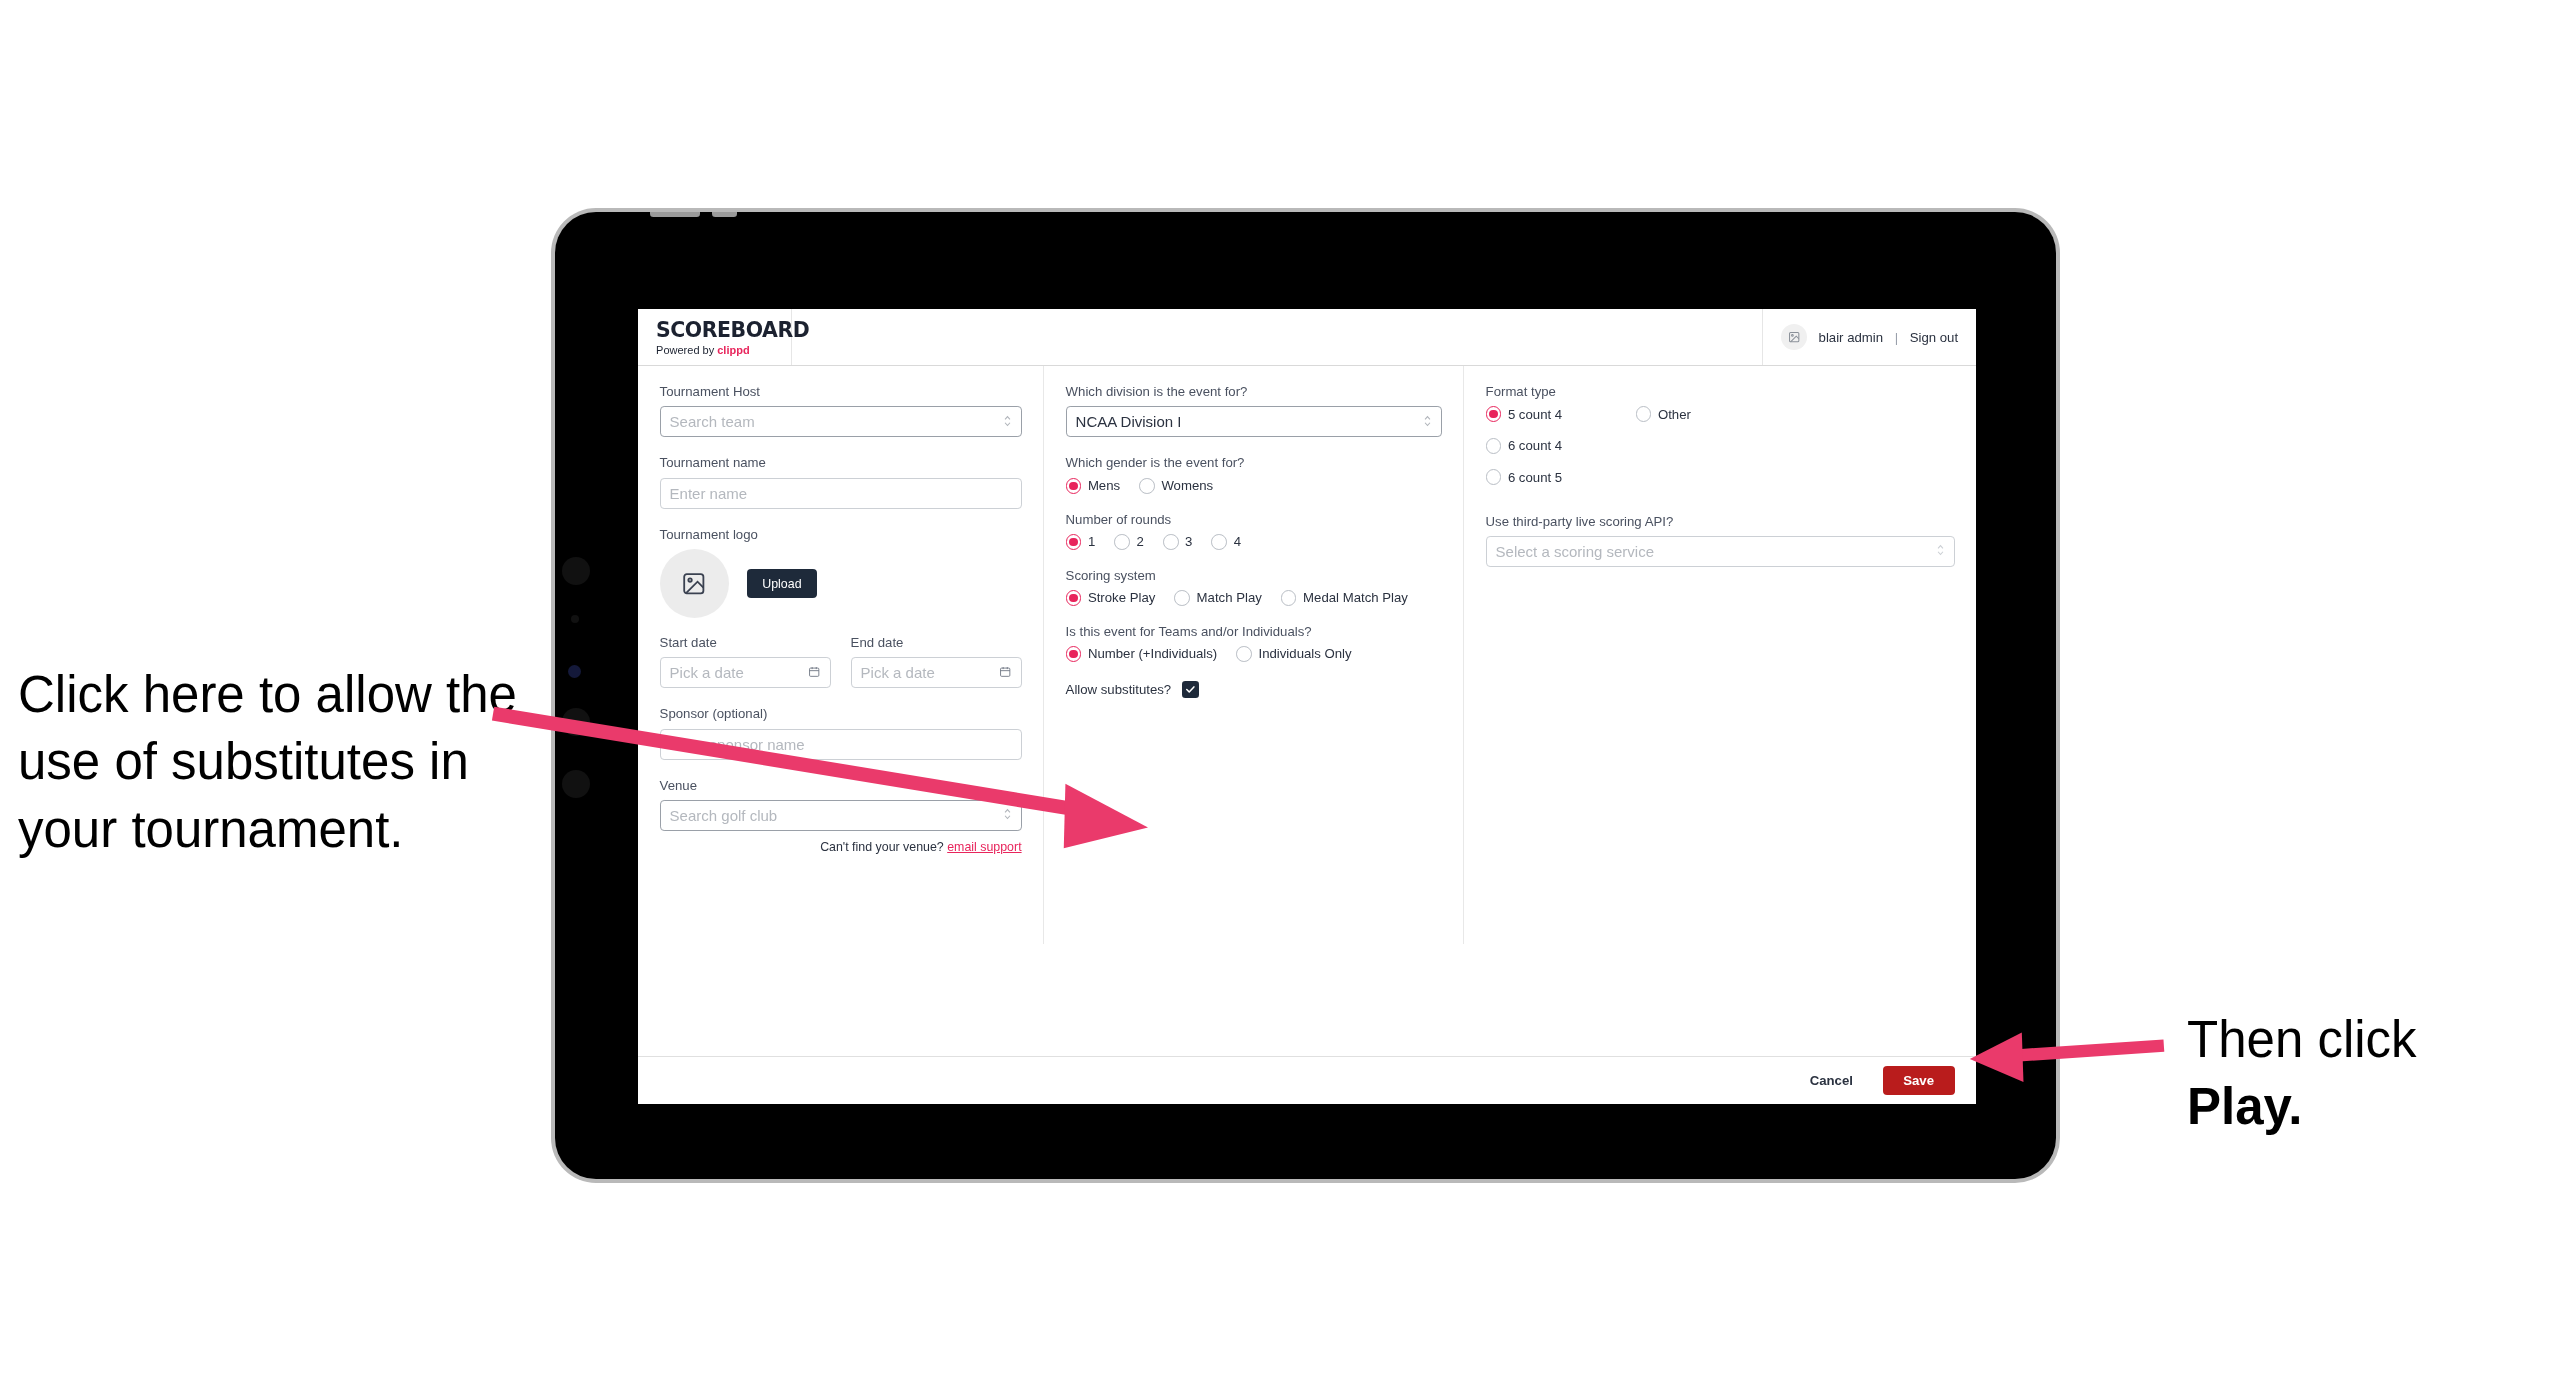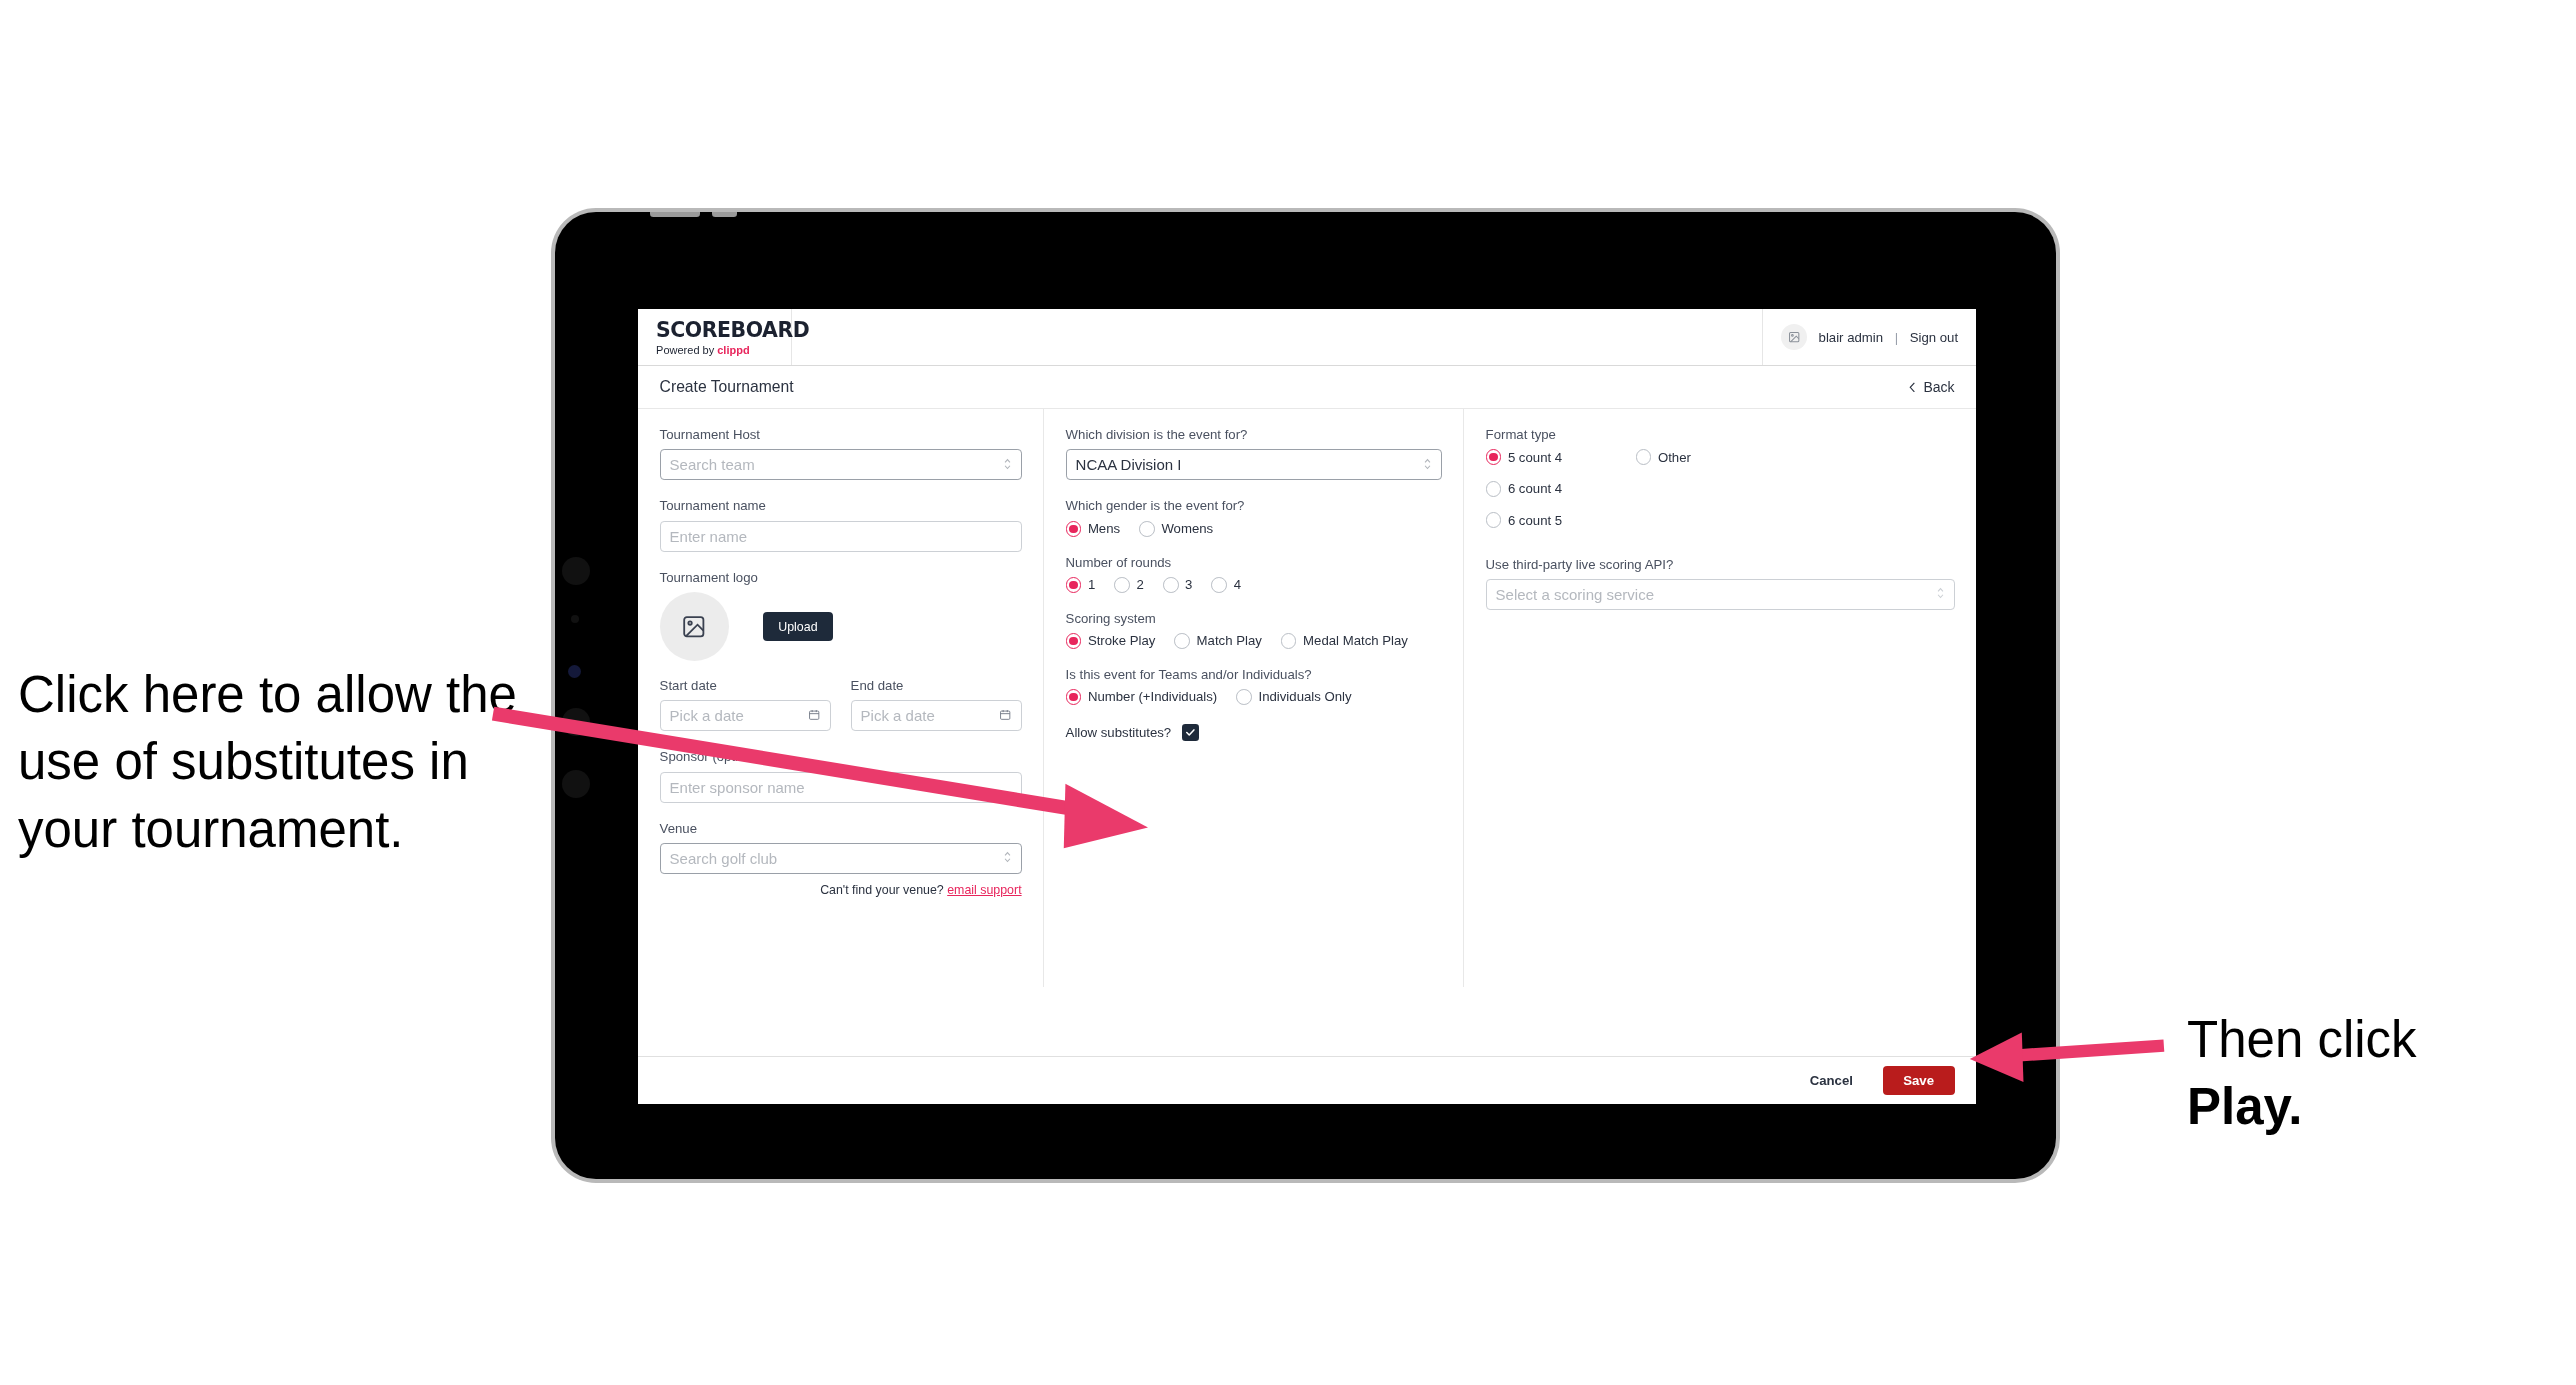--- a/index.html
+++ b/index.html
@@ -174,21 +174,21 @@
   .inp .caret {
     position: absolute; right: 9px; top: 50%; transform: translateY(-50%);
     color: #b0b4ba;
   }
   .inp .calico {
     position: absolute; right: 9px; top: 50%; transform: translateY(-50%);
     color: #6b7280;
   }
 
   
-  .logo-row { display: flex; align-items: center; gap: 34px; margin-top: 3.3px; }
+  .logo-row { display: flex; align-items: center; gap: 18px; margin-top: 3.3px; }
   .logo-circle {
     width: 69px; height: 69px; border-radius: 50%;
     background: #ececec;
     display: flex; align-items: center; justify-content: center;
   }
   .upload-btn {
     background: #1e2a3a; color: #fff;
     font-size: 12.4px;
     padding: 7.4px 15.7px;
     border-radius: 4.1px;
@@ -293,29 +293,20 @@
               <circle cx="8.5" cy="8.5" r="1.6"></circle>
               <path d="M21 15l-5-5L5 21"></path>
             </svg>
           </div>
           <span>blair admin</span>
           <span class="nav-sep">|</span>
           <span class="signout">Sign out</span>
         </div>
       </div>
 
-      <div class="pagehead">
-        <div class="pagetitle">Create Tournament</div>
-        <div class="backlink">
-          <svg width="6.6" height="10.7" viewBox="0 0 8 13" fill="none" stroke="#2b3240" stroke-width="1.4">
-              <path d="M6.5 1L1.5 6.5L6.5 12"></path>
-            </svg>
-          <span>Back</span>
-        </div>
-      </div>
 
       <div class="cols">
 
         <div class="col col1">
           <div class="flabel">Tournament Host</div>
           <div class="inp">
             <span>Search team</span>
             <span class="caret">
               <svg width="9" height="13.2" viewBox="0 0 11 16" fill="none" stroke="#b0b4ba" stroke-width="1.3">
                   <path d="M2.5 6L5.5 2.6L8.5 6"></path>

